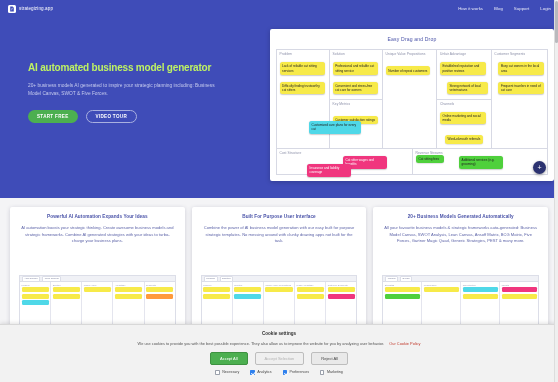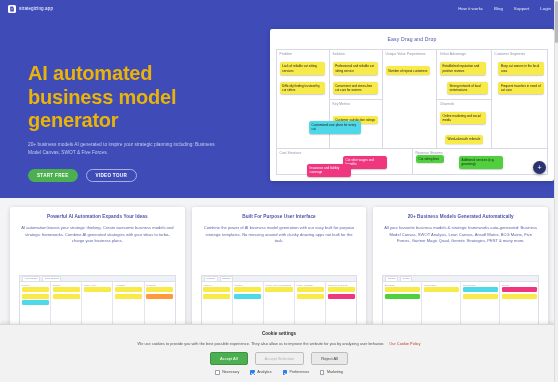--- a/index.html
+++ b/index.html
@@ -30,21 +30,21 @@
   }
   .topnav {
     position: absolute; right: 7px; top: 0; height: 17px;
     display: flex; align-items: center; gap: 11px;
   }
   .topnav a {
     font-size: 4.4px; color: #e8eaf8; text-decoration: none; white-space: nowrap;
   }
   .hero-left { position: absolute; left: 28px; top: 62px; width: 205px; }
   .hero-title {
-    font-size: 20px; line-height: 1.18; color: #eab308; font-weight: bold;
+    font-size: 10px; line-height: 1.18; color: #bef264; font-weight: bold;
     letter-spacing: -.2px;
   }
   .hero-sub {
     margin-top: 8px; font-size: 4.8px; line-height: 1.75; color: #c6cbee;
     width: 195px;
   }
   .hero-btns { margin-top: 11px; display: flex; align-items: center; gap: 8px; }
   .btn-start {
     background: #4caf50; color: #ffffff; font-size: 4.6px; font-weight: bold;
     border: none; border-radius: 10px; padding: 4px 9px; letter-spacing: .3px;

